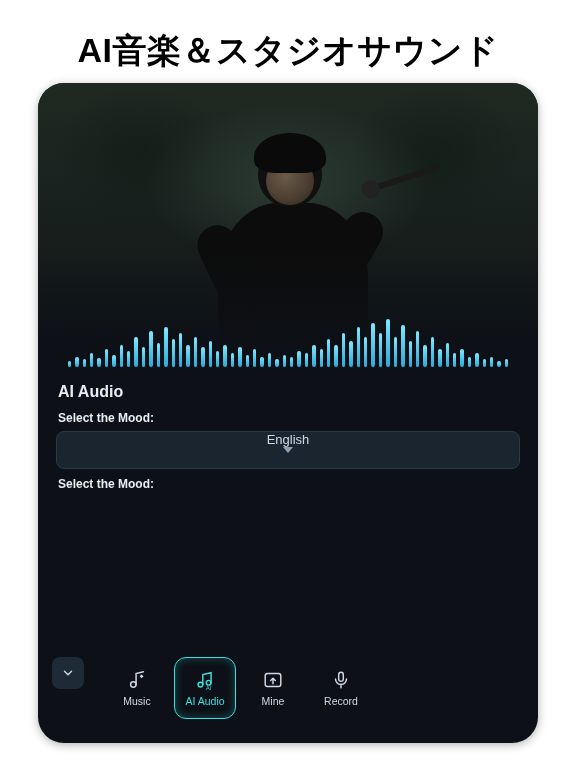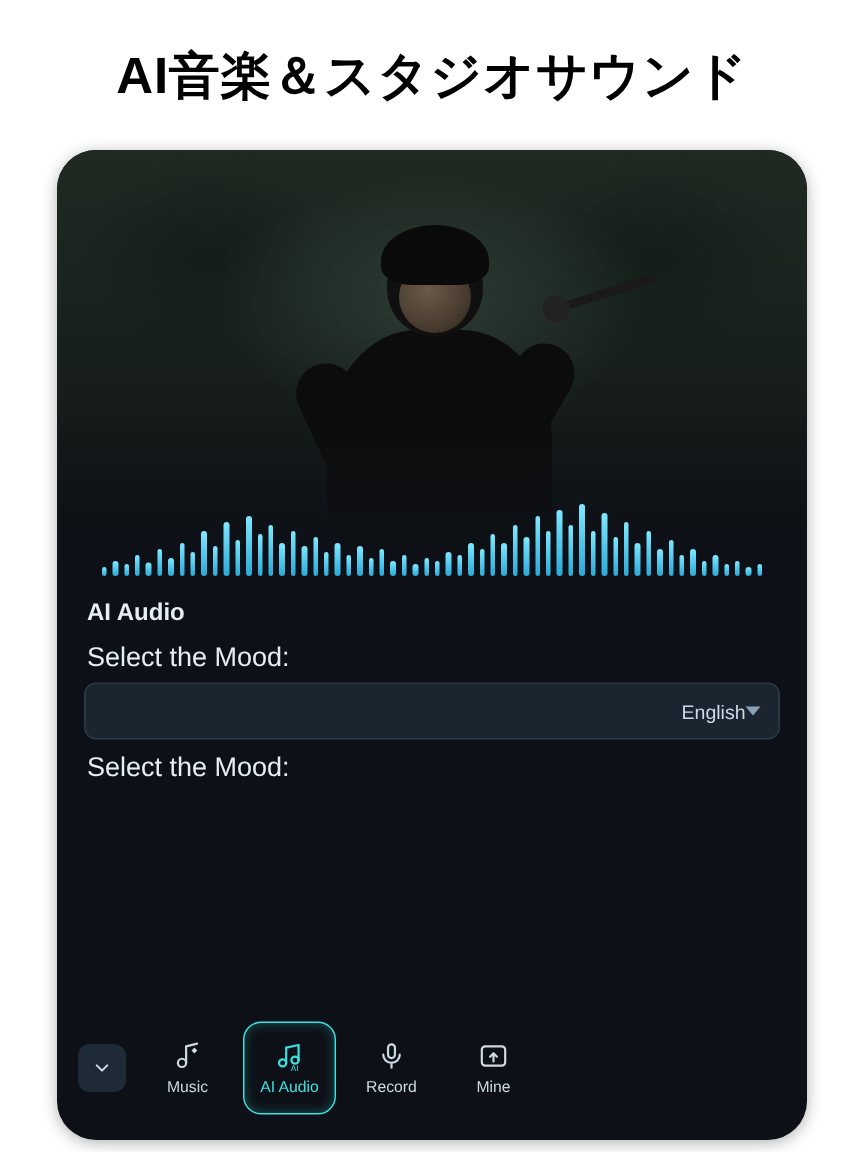--- a/index.html
+++ b/index.html
@@ -1,18 +1,18 @@
 <!DOCTYPE html>
 <html><head>
 <meta charset="utf-8">
 <style>
   * { box-sizing: border-box; margin: 0; padding: 0; }
   html, body { width: 576px; height: 768px; background: #fff; font-family: -apple-system, "Helvetica Neue", Arial, sans-serif; }
   .page { width: 576px; height: 768px; display: flex; flex-direction: column; align-items: center; }
-  .headline { font-size: 34px; font-weight: 800; color: #000; margin-top: 28px; margin-bottom: 26px; letter-spacing: 0.5px; }
+  .headline { font-size: 34px; font-weight: 800; color: #000; margin-top: 28px; margin-bottom: 9px; letter-spacing: 0.5px; }
   .device { width: 500px; height: 660px; background: #0d1117; border-radius: 26px; overflow: hidden; position: relative; display: flex; flex-direction: column; box-shadow: 0 2px 10px rgba(0,0,0,0.3); }
   .hero { position: relative; width: 100%; height: 290px; background: linear-gradient(180deg, #202a22 0%, #1a2420 30%, #161c1a 60%, #0d1117 100%); overflow: hidden; }
   .hero::before { content:""; position:absolute; inset:0; background:
     radial-gradient(ellipse 200px 120px at 50% 35%, rgba(60,80,70,0.55), transparent 70%),
     radial-gradient(ellipse 120px 100px at 80% 25%, rgba(20,30,25,0.9), transparent 70%),
     radial-gradient(ellipse 120px 100px at 20% 25%, rgba(20,30,25,0.9), transparent 70%);
   }
   
   .singer { position:absolute; left:50%; top:40px; transform:translateX(-50%); width:220px; height:220px; }
   .head { position:absolute; left:80px; top:18px; width:64px; height:66px; background:#101010; border-radius:50% 50% 48% 48%; }
@@ -21,25 +21,25 @@
   .arm-l { position:absolute; left:30px; top:100px; width:40px; height:90px; background:#0c0c0c; border-radius:20px; transform:rotate(-25deg); }
   .arm-r { position:absolute; left:150px; top:85px; width:40px; height:100px; background:#0c0c0c; border-radius:20px; transform:rotate(30deg); }
   .mic { position:absolute; left:192px; top:52px; width:70px; height:6px; background:#1a1a1a; border-radius:3px; transform:rotate(-18deg); }
   .mic::after { content:""; position:absolute; left:-10px; top:-6px; width:18px; height:18px; background:#222; border-radius:50%; }
   .face { position:absolute; left:88px; top:34px; width:48px; height:48px; background: radial-gradient(circle at 40% 40%, #6b5a48 0%, #4a3d30 60%, #2a2218 100%); border-radius:50%; }
   .fade { position:absolute; left:0; right:0; bottom:0; height:120px; background: linear-gradient(180deg, rgba(13,17,23,0) 0%, #0d1117 90%); }
   .wave { position:absolute; left:0; right:0; bottom:6px; height:66px; display:flex; align-items:flex-end; justify-content:center; gap:4px; padding:0 30px; }
   .wave span { width:4px; border-radius:2px; background: linear-gradient(180deg, #7fe8ff 0%, #2aa9d8 100%); display:block; }
   .panel { padding: 6px 18px 0 18px; color:#e6edf3; flex:1; }
   .panel-title { font-weight:700; font-size:16px; margin: 4px 0 10px 2px; }
-  .label { font-weight:400; font-size:18px; margin: 8px 0 6px 2px; color:#e6edf3; }
-  .select { width:100%; height:38px; background:#1a2530; border:1px solid #2a3a48; border-radius:8px; display:flex; align-items:center; justify-content:flex-end; padding:0 12px; color:#cdd9e5; font-size:13px; cursor:pointer; }
+  .label { font-weight:700; font-size:12px; margin: 8px 0 6px 2px; color:#e6edf3; }
+  .select { width:100%; height:38px; background:#1a2530; border:1px solid #2a3a48; border-radius:8px; display:flex; align-items:center; justify-content:flex-start; padding:0 12px; color:#cdd9e5; font-size:13px; cursor:pointer;flex-direction:column; }
   .chev { width:0; height:0; border-left:5px solid transparent; border-right:5px solid transparent; border-top:6px solid #8aa0b4; }
   .textarea { width:100%; min-height:58px; background:#1a2530; border:1px solid #2a3a48; border-radius:8px; padding:10px 12px; color:#9fb0c4; font-size:12.5px; line-height:1.45; }
-  .bottom { height:86px; display:flex; align-items:center; gap:10px; padding:0 4px 10px 14px; }
+  .bottom { height:86px; display:flex; gap:22px; padding:0 4px 10px 14px; }
   .collapse { width:32px; height:32px; background:#1e2a36; border-radius:8px; display:flex; align-items:center; justify-content:center; cursor:pointer; }
   .collapse svg { width:14px; height:14px; }
   .tabs { display:flex; gap:6px; align-items:stretch; }
   .tab { width:62px; height:62px; display:flex; flex-direction:column; align-items:center; justify-content:center; gap:4px; border-radius:12px; color:#cdd9e5; font-size:10.5px; cursor:pointer; border:1.5px solid transparent; }
   .tab.active { border-color:#3be0e0; color:#3be0e0; box-shadow: 0 0 8px rgba(59,224,224,0.3) inset; }
   .tab svg { width:22px; height:22px; }
   .tab .lbl { font-weight:500; }
 </style>
 </head>
 <body>
@@ -163,35 +163,35 @@
                 <path d="M9.6 17V6l9-2v11"></path>
                 <text x="13" y="23" font-size="6" fill="currentColor" stroke="none">AI</text>
               </g>
             </svg>
           <span class="lbl">AI Audio</span>
         </div>
 
 
         <div class="tab">
           <svg viewBox="0 0 24 24">
+              <g fill="none" stroke="currentColor" stroke-width="1.6" stroke-linecap="round" stroke-linejoin="round">
+                <rect x="3.5" y="5" width="17" height="14" rx="2.5"></rect>
+                <path d="M12 16v-6M9.5 12.5L12 10l2.5 2.5"></path>
+              </g>
+            </svg>
+          <span class="lbl">Mine</span>
+        </div>
+
+        <div class="tab">
+          <svg viewBox="0 0 24 24">
               <g fill="none" stroke="currentColor" stroke-width="1.6" stroke-linecap="round">
                 <rect x="9.5" y="3.5" width="5" height="10" rx="2.5"></rect>
                 <path d="M6 11a6 6 0 0 0 12 0M12 17v3.5"></path>
               </g>
             </svg>
           <span class="lbl">Record</span>
-        </div>
-
-        <div class="tab">
-          <svg viewBox="0 0 24 24">
-              <g fill="none" stroke="currentColor" stroke-width="1.6" stroke-linecap="round" stroke-linejoin="round">
-                <rect x="3.5" y="5" width="17" height="14" rx="2.5"></rect>
-                <path d="M12 16v-6M9.5 12.5L12 10l2.5 2.5"></path>
-              </g>
-            </svg>
-          <span class="lbl">Mine</span>
         </div>
 
       </div>
     </div>
 
   </div>
 </div>
 
 </body></html>

